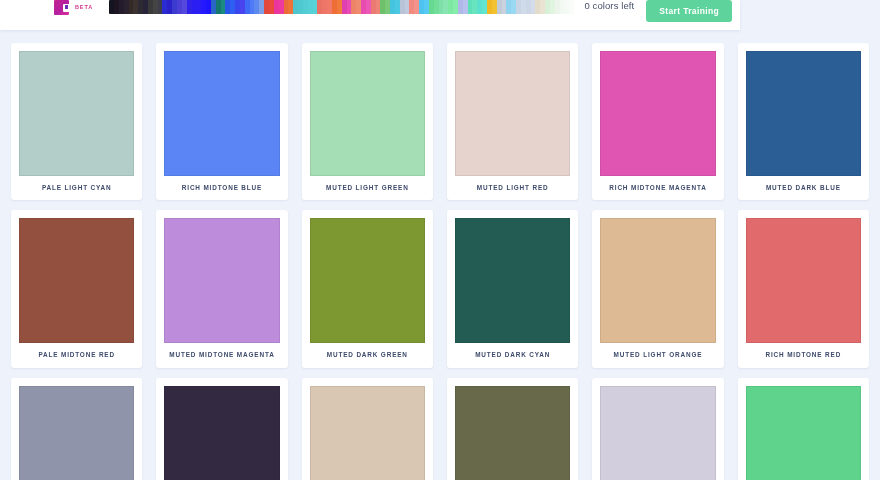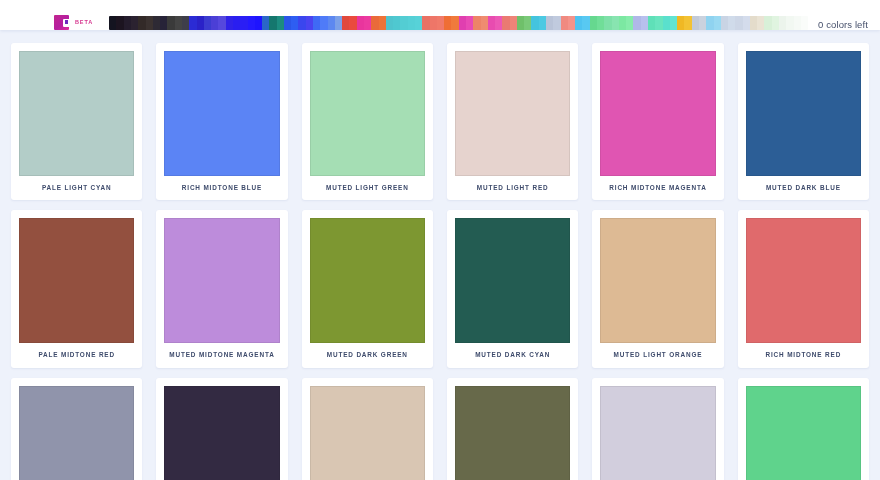--- a/index.html
+++ b/index.html
@@ -8,24 +8,24 @@
     overflow: hidden;
     background: #eef2fb;
     font-family: "Liberation Sans", sans-serif;
     -webkit-font-smoothing: antialiased;
   }
 
   
   #app-header {
     position: relative;
     height: 30px;
-    width: 880px;
+    width: 740px;
     background: #ffffff;
     display: flex;
-    align-items: flex-end;
+    align-items: flex-start;
     box-shadow: 0 1px 3px rgba(80,100,160,0.13);
     z-index: 10;
     padding-left: 48px;
   }
   #brand {
     display: flex;
     align-items: center;
     padding-left: 6px;
     flex: 0 0 auto;
   }
@@ -242,20 +242,21 @@
       <div class="pchip" style="background: rgb(216, 240, 216);"></div>
       <div class="pchip" style="background: rgb(224, 244, 224);"></div>
       <div class="pchip" style="background: rgb(236, 244, 236);"></div>
       <div class="pchip" style="background: rgb(242, 248, 242);"></div>
       <div class="pchip" style="background: rgb(246, 250, 246);"></div>
       <div class="pchip" style="background: rgb(250, 252, 250);"></div>
     </div>
 
   <span id="colors-left">0 colors left</span>
 
+  <button id="start-training-button">Start Training</button>
 </div>
 
 <div id="swatch-grid">
     <div class="swatch-card-wrap">
       <div class="swatch-card">
         <div class="swatch-color" style="background: rgb(179, 205, 200);"></div>
         <div class="swatch-label">PALE LIGHT CYAN</div>
       </div>
     </div>
     <div class="swatch-card-wrap">

